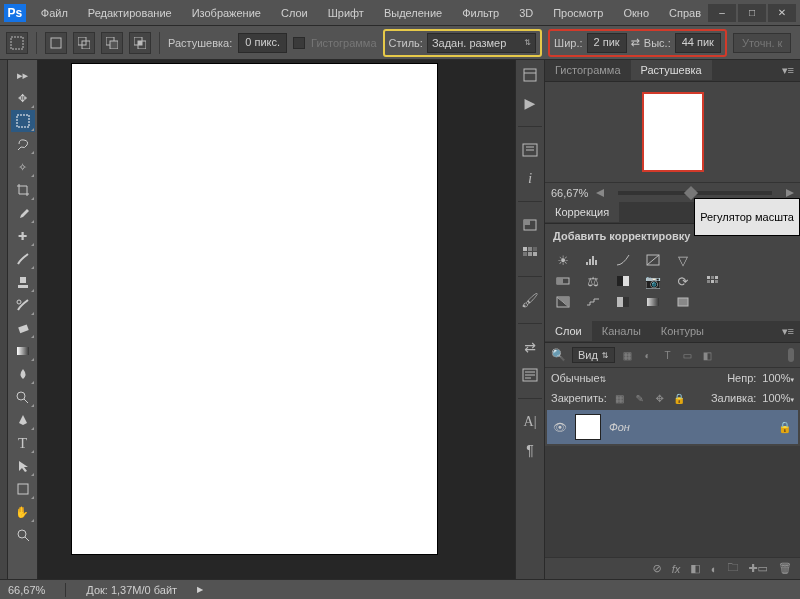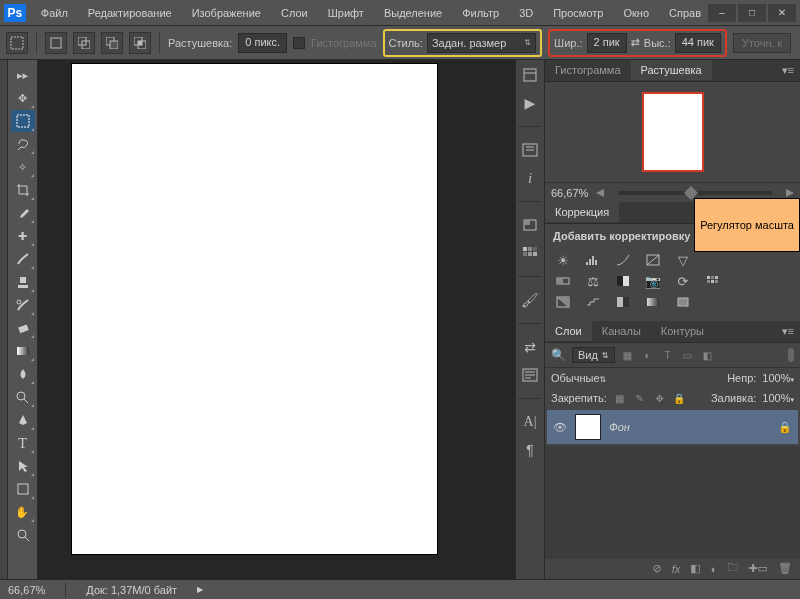--- a/index.html
+++ b/index.html
@@ -57,21 +57,21 @@
   .layers-opts .sel { background:#3a3a3a; border:1px solid #2a2a2a; padding:1px 5px; display:flex; align-items:center; gap:4px; font-size:10px;}
   .layers-row2 { padding:4px 6px; display:flex; align-items:center; gap:6px; font-size:10px; color:#999;}
   .layer-item { height:34px; background:#5a6e8a; display:flex; align-items:center; padding:0 6px; gap:8px; margin:2px;}
   .layer-thumb { width:26px; height:26px; background:#fff; border:1px solid #222;}
   .eye { width:14px; height:14px; display:flex; align-items:center; justify-content:center; color:#ccc;}
   .lock { margin-left:auto; color:#ccc;}
   .layer-footer { height:22px; border-top:1px solid #333; display:flex; align-items:center; justify-content:flex-end; gap:10px; padding:0 8px; margin-top:auto;}
   .layer-footer span { color:#999; font-size:11px;}
   .statusbar { height:20px; background:#535353; border-top:1px solid #2a2a2a; display:flex; align-items:center; padding:0 8px; gap:20px; font-size:11px; color:#ccc;}
   .statusbar .sep { width:1px; height:14px; background:#333;}
-  .tooltip { position:absolute; right:0; top:198px; background:#fdba74; color:#000; border:1px solid #000; padding:20px 5px; font-size:11px; z-index:100;}
+  .tooltip { position:absolute; right:0; top:198px; background:#e5e5e5; color:#000; border:1px solid #000; padding:12px 5px; font-size:11px; z-index:100;}
   .mini-ico { width:14px; height:12px; display:inline-flex; align-items:center; justify-content:center; color:#888; font-size:10px;}
   .disabled { color:#777 !important; }
   svg { display:block; }
 </style>
 </head>
 <body>
 
 <div class="titlebar">
   <div class="ps-logo">Ps</div>
   <div class="menubar">

